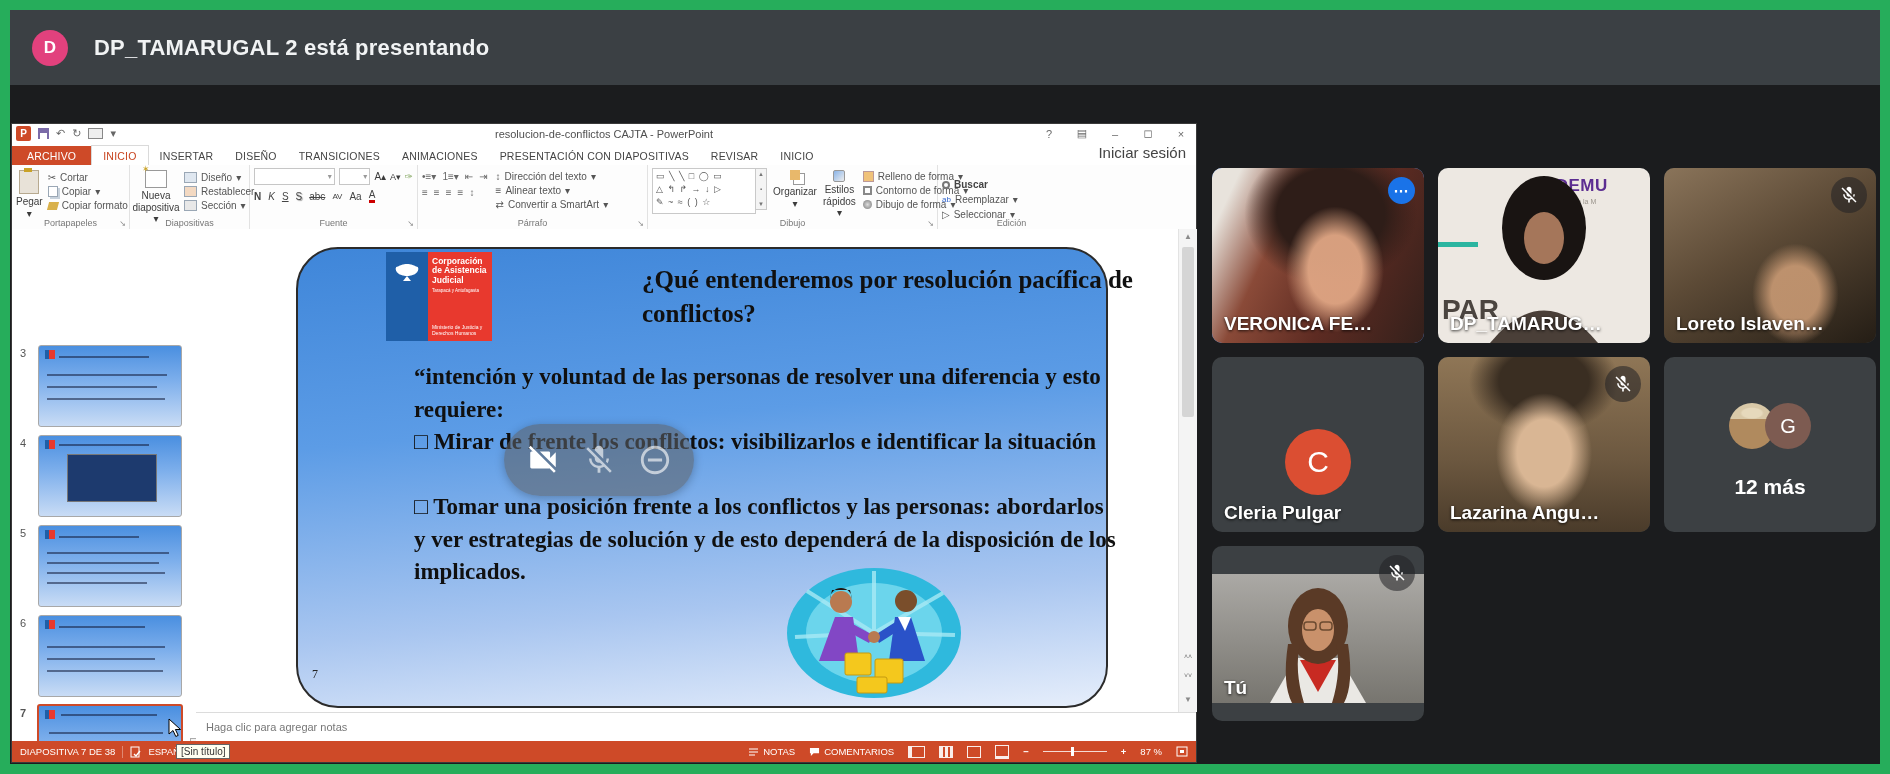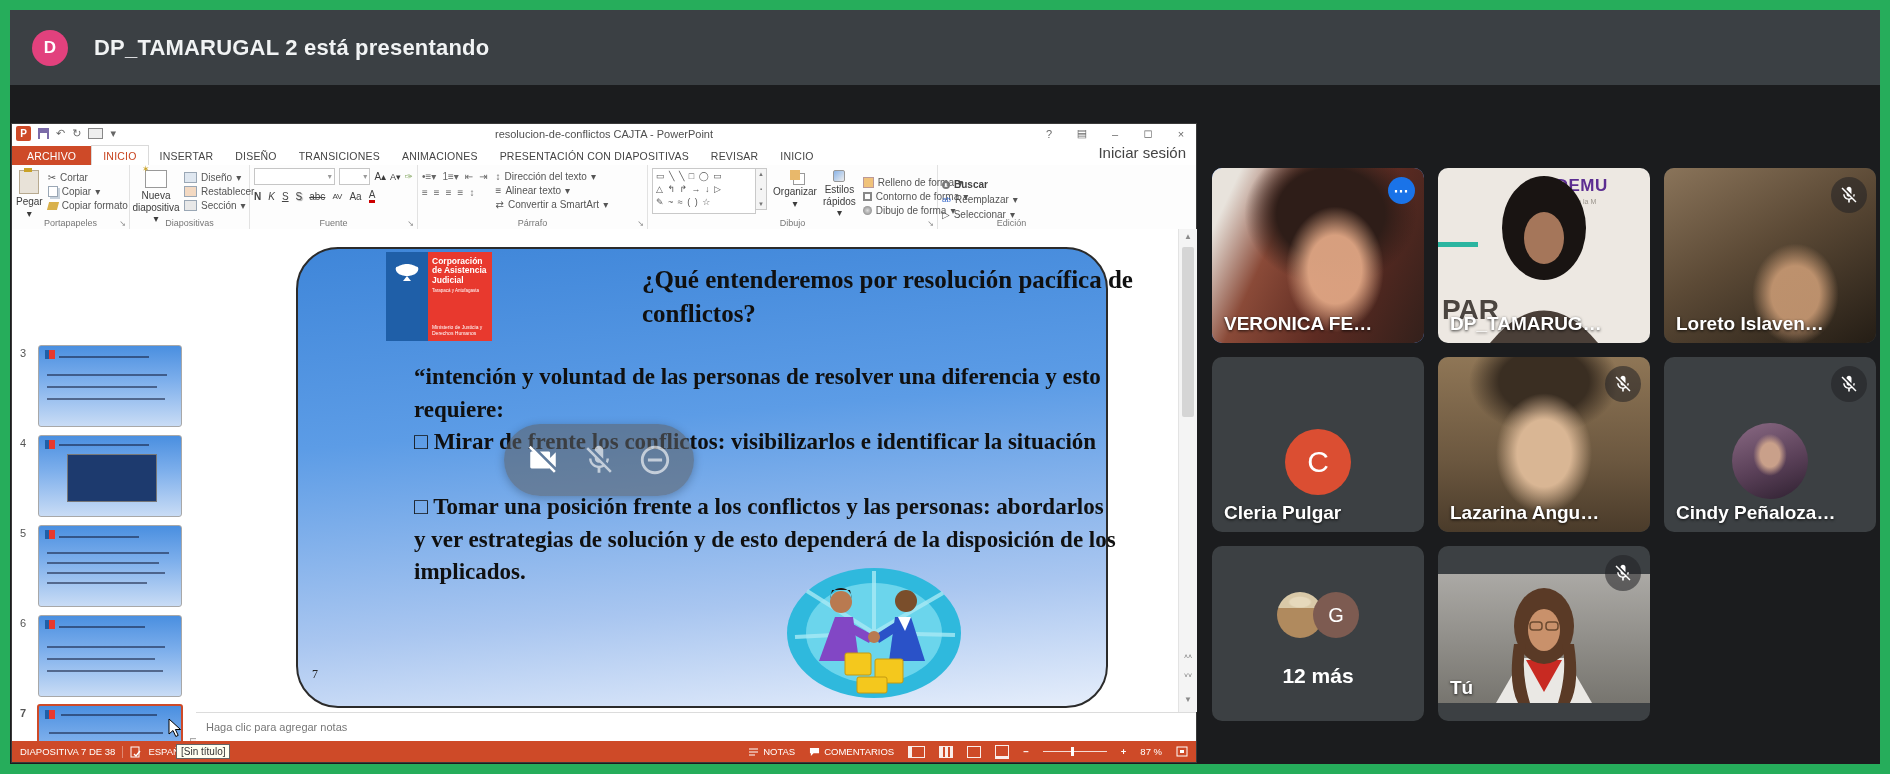--- a/index.html
+++ b/index.html
@@ -322,21 +322,21 @@
             <span class="sq" style="background:#E8B86B;box-shadow:4px 4px 0 #fff,4px 4px 0 1px #999;"></span>
             <span class="cap" style="margin-top:4px;"><span>Organizar</span><br>
               <span>▾</span></span>
           </div>
           <div class="bigbtn" style="width:40px;">
             <span class="sq" style="background:linear-gradient(135deg,#8ab4e8,#eee);border:1px solid #999;border-radius:2px;"></span>
             <span class="cap"><span>Estilos</span><br>
               <span>rápidos</span>
               <span>▾</span></span>
           </div>
-          <div style="display:flex;flex-direction:column;gap:1px;margin-top:8px;">
+          <div style="display:flex;flex-direction:column;gap:1px;margin-top:2px;">
             <div class="srow">
               <span class="sq" style="width:9px;height:9px;background:#F0C27A;border:1px solid #b99;"></span>
               <span>Relleno de forma</span>
               <span>▾</span>
               </div>
             <div class="srow">
               <span class="sq" style="width:9px;height:9px;border:2px solid #888;box-sizing:border-box;"></span>
               <span>Contorno de forma</span>
               <span>▾</span>
               </div>
@@ -587,31 +587,20 @@
         radial-gradient(100px 70px at 50% 14%, #3A2E22 0 45%, rgba(58,46,34,0) 75%),
         linear-gradient(180deg,#8F7656 0%,#6B573F 60%,#4A3B2A 100%);"></div>
       <div class="badge">
         <svg width="20" height="20" viewBox="0 0 24 24">
           <path fill="#fff" d="M19 11h-1.7c0 .74-.16 1.43-.43 2.05l1.23 1.23c.56-.98.9-2.09.9-3.28zm-4.02.17c0-.06.02-.11.02-.17V5c0-1.66-1.34-3-3-3S9 3.34 9 5v.18l5.98 5.99zM4.27 3L3 4.27l6.01 6.01V11c0 1.66 1.33 3 2.99 3 .22 0 .44-.03.65-.08l1.66 1.66c-.71.33-1.5.52-2.31.52-2.76 0-5.3-2.1-5.3-5.1H5c0 3.41 2.72 6.23 6 6.72V21h2v-3.28c.91-.13 1.77-.45 2.54-.9L19.73 21 21 19.73 4.27 3z"></path>
           </svg>
       </div>
       <div class="ptname">Lazarina Angu…</div>
     </div>
 
-    <div class="tile">
-      <div class="photo-avatar" style="background:
-        radial-gradient(24px 30px at 50% 42%, #C9A08A 0 40%, rgba(201,160,138,0) 70%),
-        linear-gradient(160deg,#8A6A84 0%,#5A4058 55%,#2E2030 100%);"></div>
-      <div class="badge">
-        <svg width="20" height="20" viewBox="0 0 24 24">
-          <path fill="#fff" d="M19 11h-1.7c0 .74-.16 1.43-.43 2.05l1.23 1.23c.56-.98.9-2.09.9-3.28zm-4.02.17c0-.06.02-.11.02-.17V5c0-1.66-1.34-3-3-3S9 3.34 9 5v.18l5.98 5.99zM4.27 3L3 4.27l6.01 6.01V11c0 1.66 1.33 3 2.99 3 .22 0 .44-.03.65-.08l1.66 1.66c-.71.33-1.5.52-2.31.52-2.76 0-5.3-2.1-5.3-5.1H5c0 3.41 2.72 6.23 6 6.72V21h2v-3.28c.91-.13 1.77-.45 2.54-.9L19.73 21 21 19.73 4.27 3z"></path>
-          </svg>
-      </div>
-      <div class="ptname">Cindy Peñaloza…</div>
-    </div>
 
 
     <div class="tile">
       <div class="ov-wrap">
         <div class="ov-a" style="background:
           radial-gradient(16px 8px at 50% 22%, #E6D9BC 0 60%, rgba(230,217,188,0) 75%),
           linear-gradient(180deg,#D9C9A8 0 34%,#B08A5E 34% 100%);"></div>
         <div class="ov-g">G</div>
       </div>
       <div class="ov-label">12 más</div>

